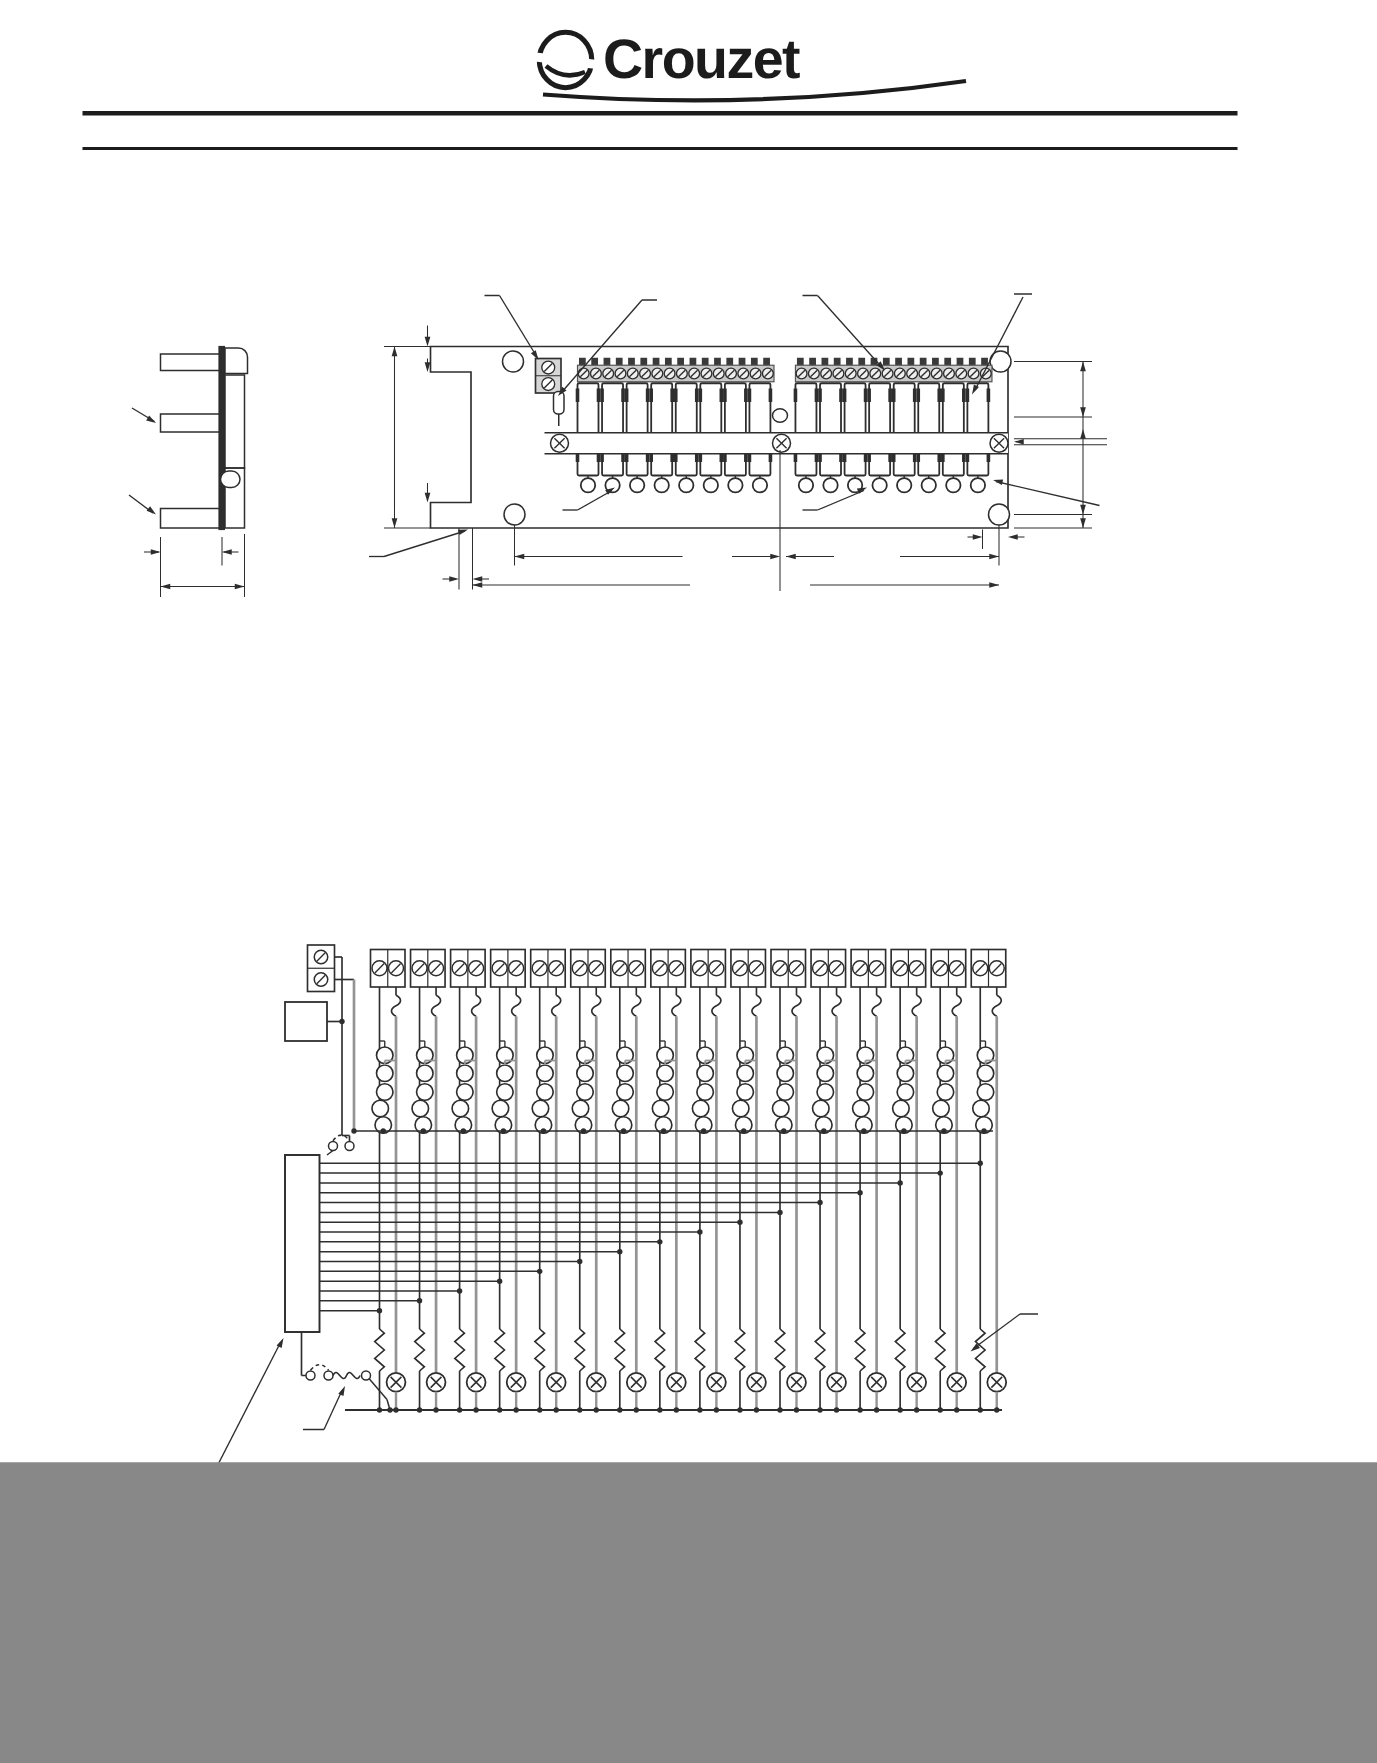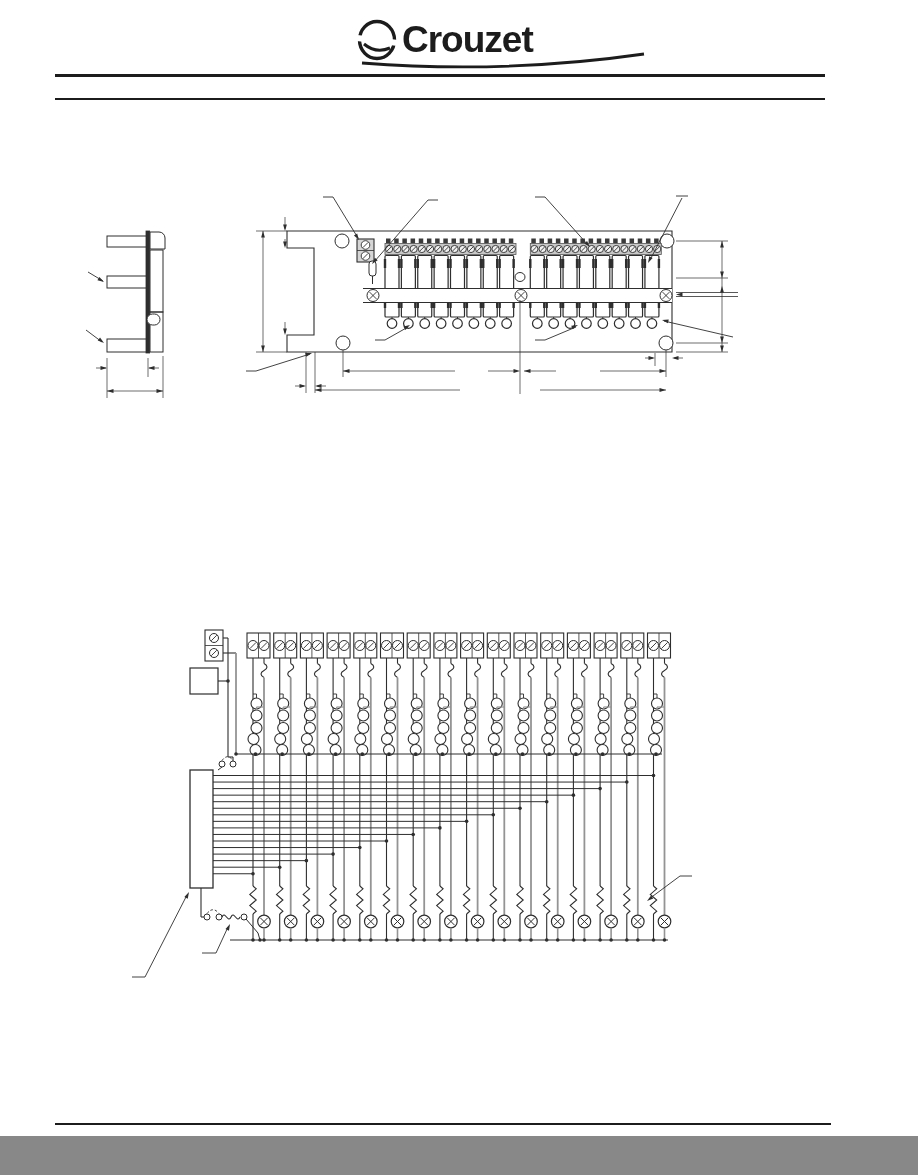--- a/index.html
+++ b/index.html
@@ -1,16 +1,16 @@
 <!DOCTYPE html>
 <html><head>
 <meta charset="utf-8">
 <style>
   html,body{margin:0;padding:0;background:#888;}
-  .page{position:relative;width:918px;height:1136px;background:#fff;margin:0 auto;overflow:hidden;
+  .page{position:relative;width:918px;height:975px;background:#fff;margin:0 auto;overflow:hidden;
         font-family:"Liberation Sans",sans-serif;}
   .rule{position:absolute;background:#1c1c1c;}
   .rule-thick{left:55px;top:74px;width:770px;height:3px;}
   .rule-thin{left:55px;top:98px;width:770px;height:2px;}
   .footer-rule{left:55px;top:1123px;width:776px;height:2px;}
   svg{position:absolute;display:block;}
   #logo-svg{left:0;top:8px;width:918px;height:110px;}
   #dim-svg{left:0;top:185px;width:918px;height:225px;}
   #schem-svg{left:0;top:600px;width:918px;height:420px;}
 </style>

